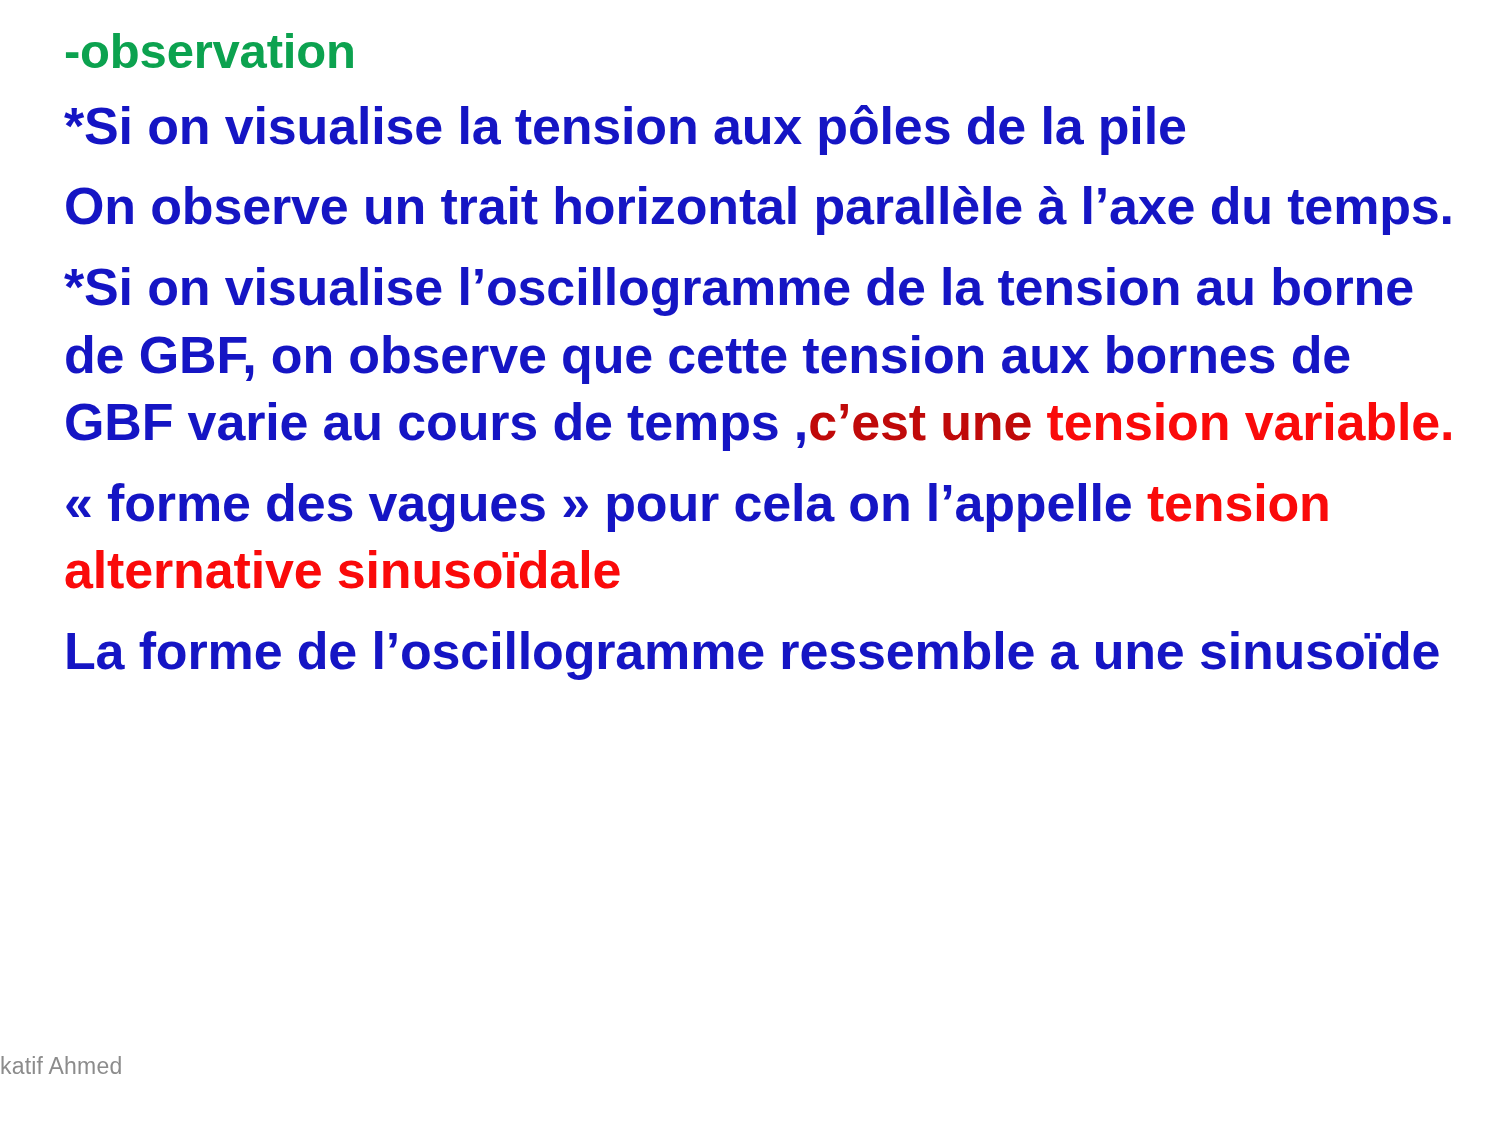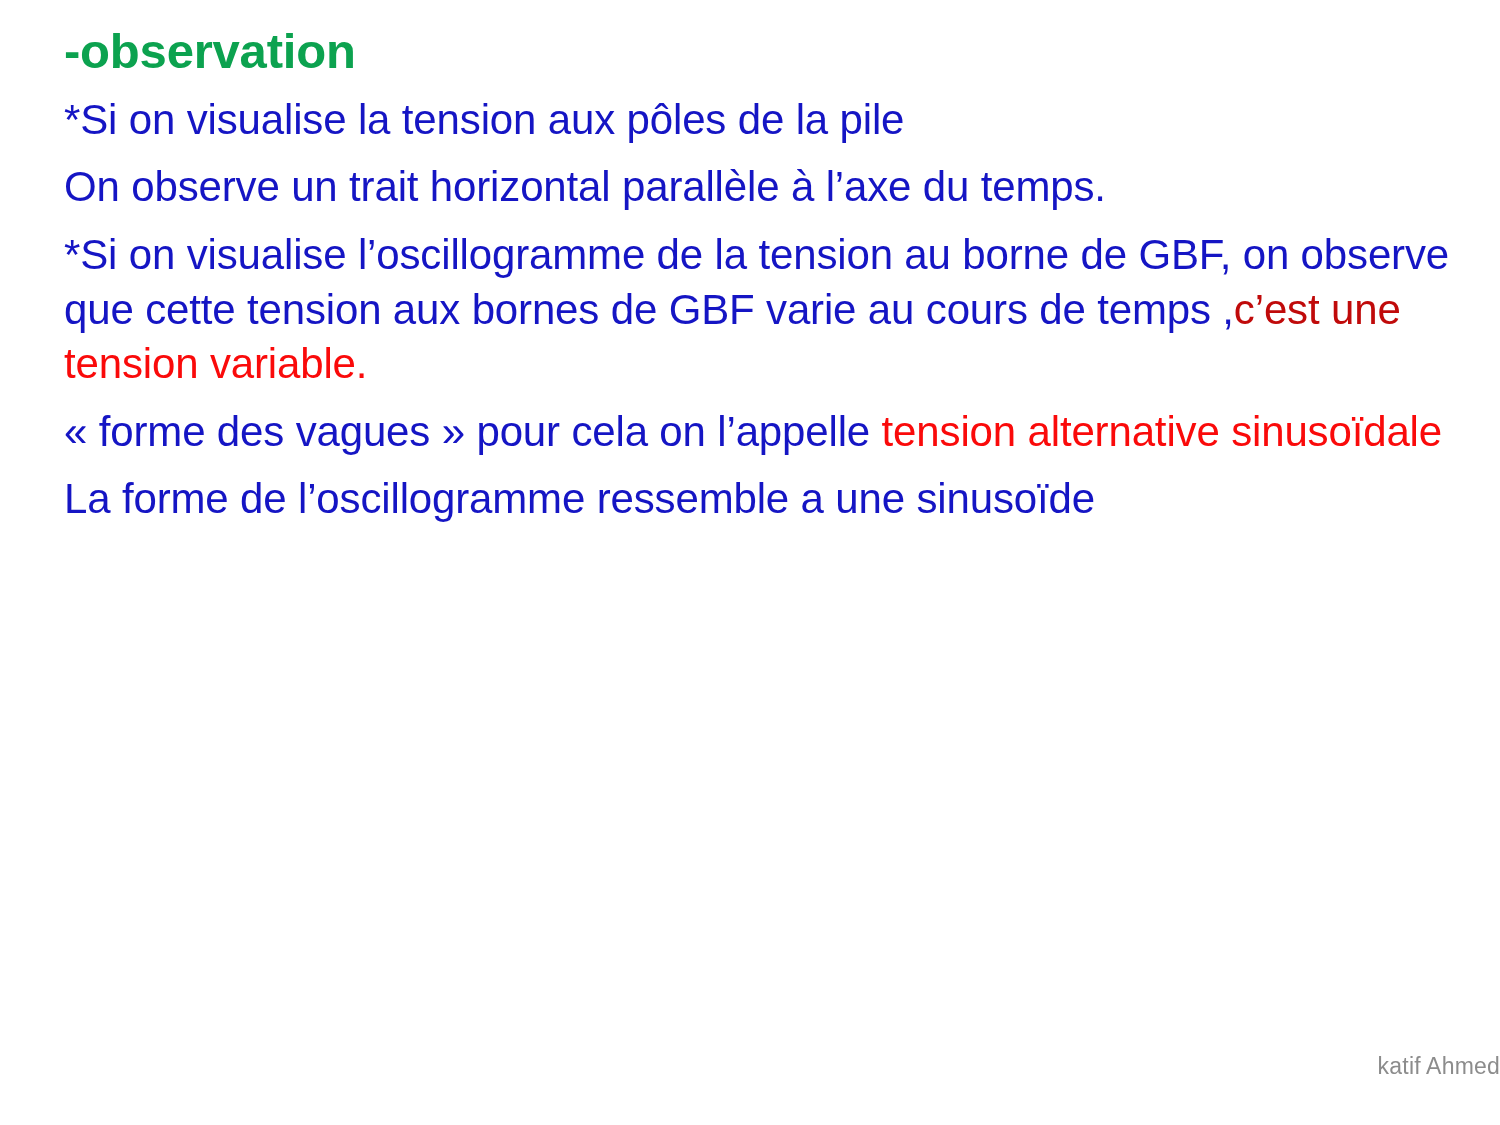--- a/index.html
+++ b/index.html
@@ -36,38 +36,38 @@
     font-size: 49px;
     font-weight: bold;
     line-height: 1.12;
     letter-spacing: -0.2px;
     margin: 0 0 14px 0;
     white-space: pre;
   }
 
   .para {
     color: #1515C4;
-    font-size: 42px;
-    font-weight: normal;
+    font-size: 52px;
+    font-weight: bold;
     line-height: 1.30;
     margin: 0 0 13px 0;
     letter-spacing: -0.15px;
     word-spacing: 0px;
   }
 
   .blue   { color: #1515C4; }
   .red    { color: #FA0A0A; }
   .darkred{ color: #C00A0A; }
 
   .footer {
     position: absolute;
     left: 0;
     top: 1053px;
     width: 1500px;
-    text-align: right;
+    text-align: left;
     color: #8C8C8C;
     font-size: 23px;
     font-weight: normal;
     font-family: "Liberation Sans", sans-serif;
     letter-spacing: 0.2px;
   }
 </style>
 </head>
 <body>
 

